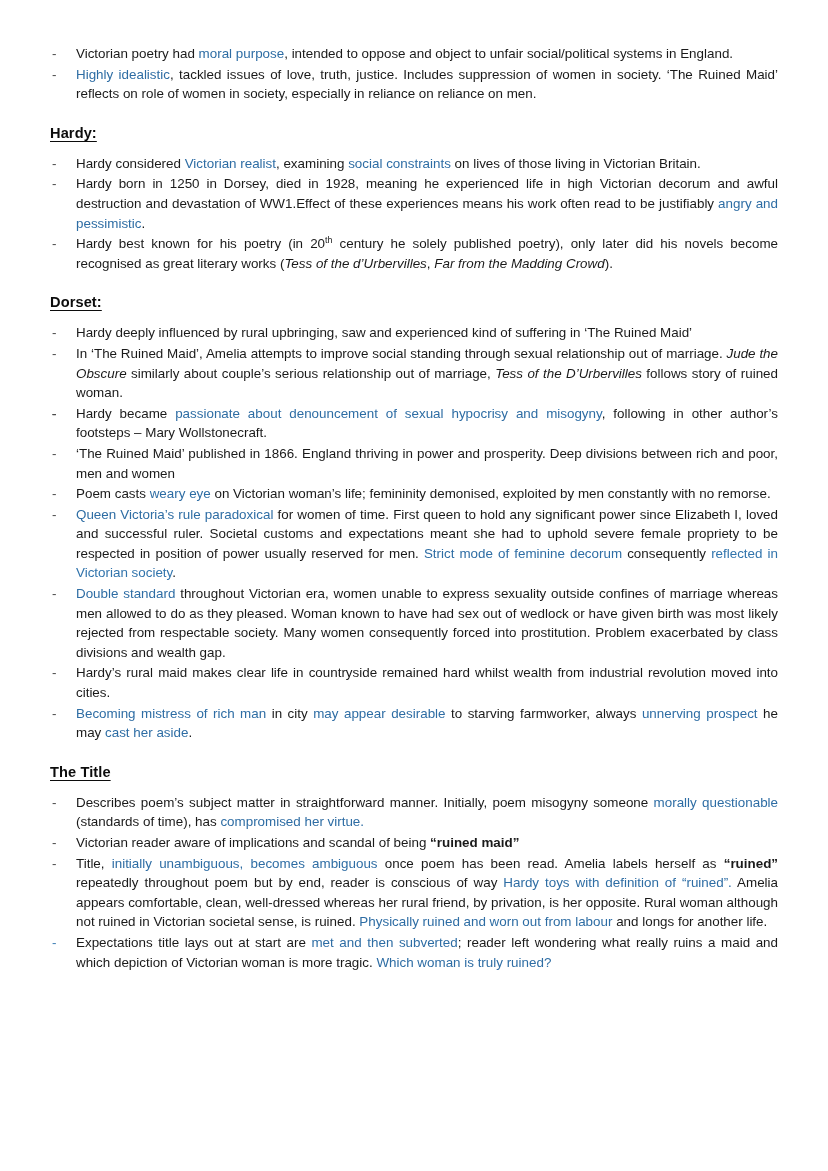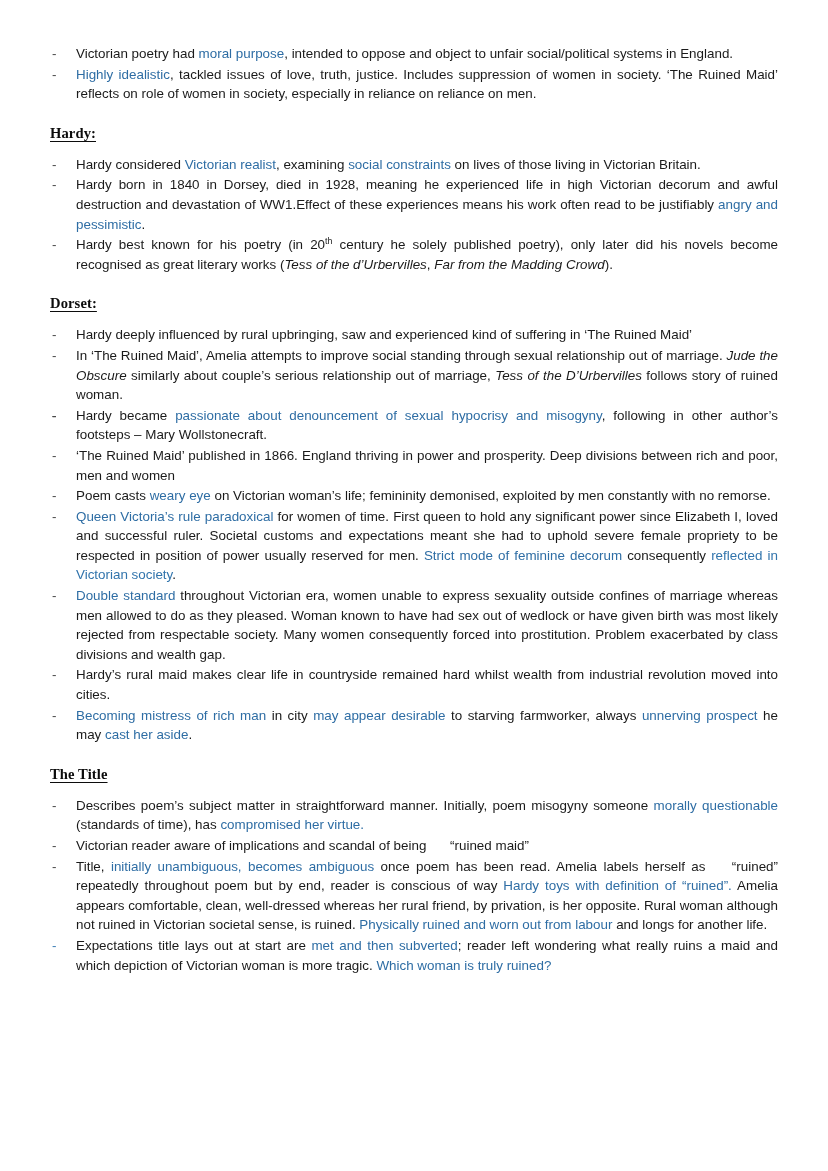--- a/index.html
+++ b/index.html
@@ -29,21 +29,20 @@
   
   .heading {
     font-size: 14.6px;
     font-weight: bold;
     color: #0c0c0c;
     text-decoration: underline;
     text-underline-offset: 3px;
     margin: 0;
     padding: 0;
     letter-spacing: 0.1px;
-    font-family: Liberation Serif, serif;
   }
   .heading-block {
     margin: 21px 0 13px 0;
   }
 
   
   ul.bullets {
     list-style: none;
     margin: 0;
     padding: 0;
@@ -67,21 +66,21 @@
     color: #4a4a4a;
   }
   ul.bullets > li.nojustify {
     text-align: left;
   }
   ul.bullets > li.blue-dash .dash {
     color: #3f7fb5;
   }
 
   
-  .b   { font-weight: normal; margin-left: 20px; }
+  .b   { font-weight: bold; }
   .i   { font-style: italic; }
   .blue      { color: #3174ac; }
   .blue-b    { color: #2e6da4; font-weight: normal; }
   sup {
     font-size: 0.66em;
     vertical-align: super;
     line-height: 0;
   }
 </style>
 </head>
@@ -91,21 +90,21 @@
   <div class="doc" id="doc-root">
       <ul class="bullets">
         <li class=""><span class="dash">-</span><span>Victorian poetry had </span><span class="blue-b">moral purpose</span><span>, intended to oppose and object to unfair social/political systems in England.</span></li>
         <li class=""><span class="dash">-</span><span class="blue-b">Highly idealistic</span><span>, tackled issues of love, truth, justice. Includes suppression of women in society. ‘The Ruined Maid’ reflects on role of women in society, especially in reliance on reliance on men.</span></li>
       </ul>
       <div class="heading-block">
         <div class="heading">Hardy:</div>
       </div>
       <ul class="bullets">
         <li class="nojustify "><span class="dash">-</span><span>Hardy considered </span><span class="blue-b">Victorian realist</span><span>, examining </span><span class="blue-b">social constraints</span><span> on lives of those living in Victorian Britain.</span></li>
-        <li class=""><span class="dash">-</span><span>Hardy born in 1840 in Dorsey, died in 1928, meaning he experienced life in high Victorian decorum and awful destruction and devastation of WW1.Effect of these experiences means his work often read to be justifiably </span><span class="blue-b">angry and pessimistic</span><span>.</span></li>
+        <li class=""><span class="dash">-</span><span>Hardy born in 1250 in Dorsey, died in 1928, meaning he experienced life in high Victorian decorum and awful destruction and devastation of WW1.Effect of these experiences means his work often read to be justifiably </span><span class="blue-b">angry and pessimistic</span><span>.</span></li>
         <li class=""><span class="dash">-</span><span>Hardy best known for his poetry (in 20</span><sup>th</sup><span> century he solely published poetry), only later did his novels become recognised as great literary works (</span><span class="i">Tess of the d’Urbervilles</span><span>, </span><span class="i">Far from the Madding Crowd</span><span>).</span></li>
       </ul>
       <div class="heading-block">
         <div class="heading">Dorset:</div>
       </div>
       <ul class="bullets">
         <li class="nojustify "><span class="dash">-</span><span>Hardy deeply influenced by rural upbringing, saw and experienced kind of suffering in ‘The Ruined Maid’</span></li>
         <li class=""><span class="dash">-</span><span>In ‘The Ruined Maid’, Amelia attempts to improve social standing through sexual relationship out of marriage. </span><span class="i">Jude the Obscure</span><span> similarly about couple’s serious relationship out of marriage, </span><span class="i">Tess of the D’Urbervilles</span><span> follows story of ruined woman.</span></li>
         <li class="nojustify "><span class="dash">-</span></li>
         <li class="nojustify "><span class="dash">-</span></li>

